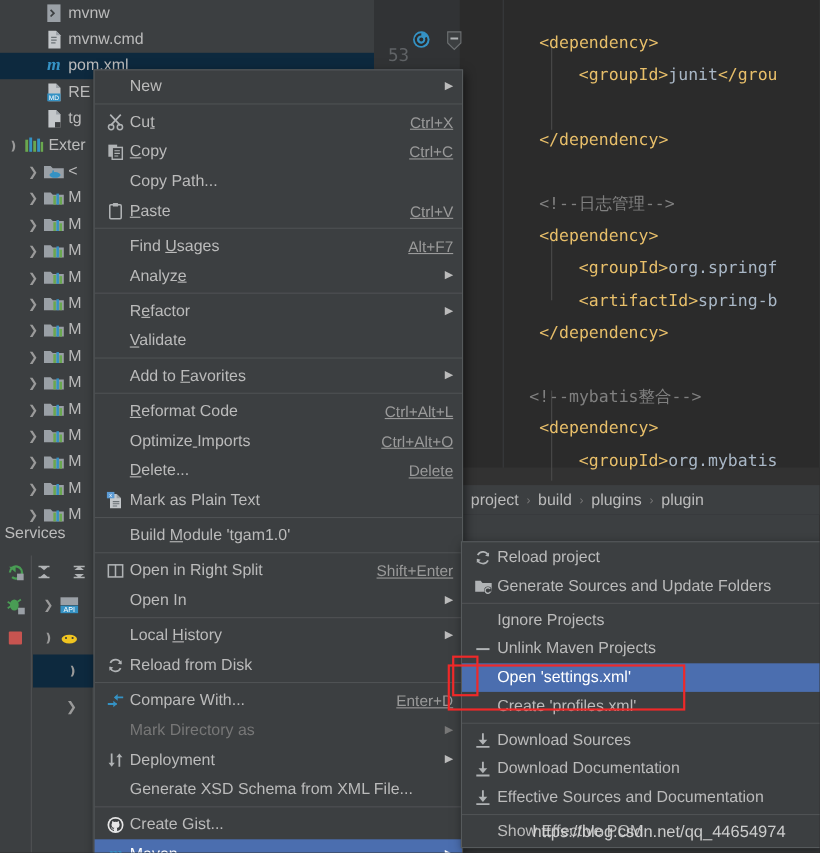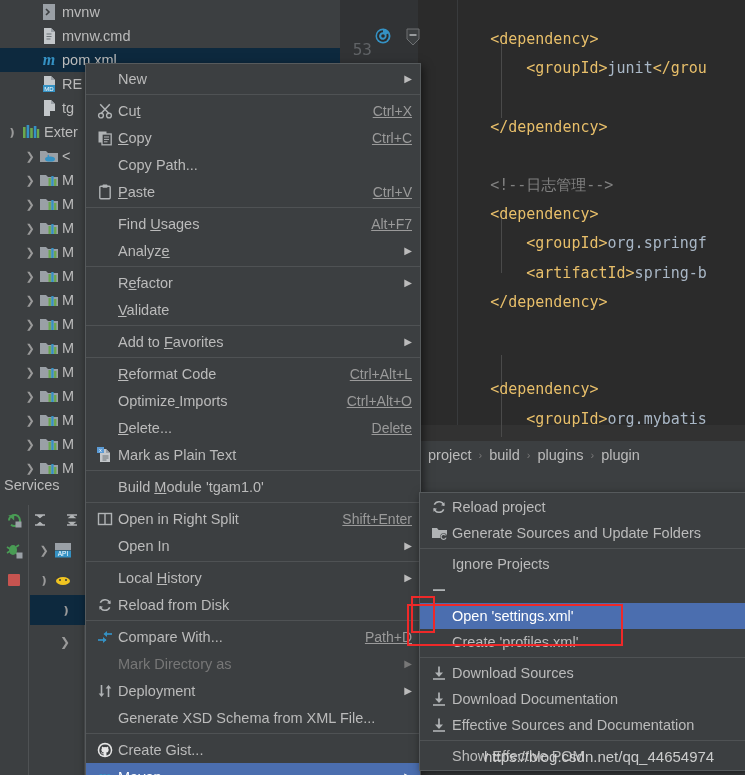--- a/index.html
+++ b/index.html
@@ -448,20 +448,21 @@
 <div class="abs" id="indent-guide3"></div>
 <div class="abs" id="code">
     <div class="cl" style="top: 30px; left: 72.16px;"><span class="tag">&lt;dependency&gt;</span></div>
     <div class="cl" style="top: 59.2px; left: 108.24px;"><span class="tag">&lt;groupId&gt;</span><span class="txt">junit</span><span class="tag">&lt;/grou</span></div>
     <div class="cl" style="top: 117.6px; left: 72.16px;"><span class="tag">&lt;/dependency&gt;</span></div>
     <div class="cl" style="top: 176px; left: 72.16px;"><span class="cmt">&lt;!--日志管理--&gt;</span></div>
     <div class="cl" style="top: 205.2px; left: 72.16px;"><span class="tag">&lt;dependency&gt;</span></div>
     <div class="cl" style="top: 234.4px; left: 108.24px;"><span class="tag">&lt;groupId&gt;</span><span class="txt">org.springf</span></div>
     <div class="cl" style="top: 263.6px; left: 108.24px;"><span class="tag">&lt;artifactId&gt;</span><span class="txt">spring-b</span></div>
     <div class="cl" style="top: 292.8px; left: 72.16px;"><span class="tag">&lt;/dependency&gt;</span></div>
+    <div class="cl" style="top: 351.2px; left: 63.14px;"><span class="cmt">&lt;!--mybatis整合--&gt;</span></div>
     <div class="cl" style="top: 380.4px; left: 72.16px;"><span class="tag">&lt;dependency&gt;</span></div>
     <div class="cl" style="top: 409.6px; left: 108.24px;"><span class="tag">&lt;groupId&gt;</span><span class="txt">org.mybatis</span></div>
     <div class="cl" style="top: 438.8px; left: 108.24px;"><span class="tag">&lt;artifactId&gt;</span><span class="txt">mybatis-</span></div>
   </div>
 <div class="abs" id="line-numbers" style="left: 340px; top: 0px; width: 78px; height: 60px;">
     <div class="lineno" style="top: 4px; right: 46px;">53</div>
     <div class="lineno" style="top: 27px; right: 46px;">54</div>
     <div class="lineno" style="top: 50px; right: 46px;">55</div>
   </div>
 <div class="abs" style="left:374px;top:27px;">
@@ -631,21 +632,21 @@
     <div class="mi">
       <span class="mico">
         <svg width="16" height="16" viewBox="0 0 16 16">
           <path d="M1 11 L9 11" stroke="#3592c4" stroke-width="1.7"></path>
           <path d="M6 8 l3.5 3 l-3.5 3" fill="#3592c4"></path>
           <path d="M15 5 L7.5 5" stroke="#3592c4" stroke-width="1.7"></path>
           <path d="M10 2 l-3.5 3 l3.5 3" fill="#3592c4"></path>
         </svg>
       </span>
       <span class="mlabel">Compare With...</span>
-      <span class="acc">Path+D</span>
+      <span class="acc">Enter+D</span>
     </div>
     <div class="mi disabled">
       <span class="mico"></span>
       <span class="mlabel">Mark Directory as</span>
       <span class="arrow">▶</span>
     </div>
     <div class="mi">
       <span class="mico">
         <svg width="16" height="16" viewBox="0 0 16 16">
           <path d="M4.5 2v9" stroke="#b0b3b5" stroke-width="1.6"></path>
@@ -706,20 +707,21 @@
     <div class="mi">
       <span class="mico"></span>
       <span class="mlabel">Ignore Projects</span>
     </div>
     <div class="mi">
       <span class="mico">
         <svg width="16" height="16" viewBox="0 0 16 16">
           <rect x="2" y="7.2" width="12" height="1.8" fill="#b0b3b5"></rect>
         </svg>
       </span>
+      <span class="mlabel">Unlink Maven Projects</span>
     </div>
     <div class="mi sel">
       <span class="mico"></span>
       <span class="mlabel">Open 'settings.xml'</span>
     </div>
     <div class="mi">
       <span class="mico"></span>
       <span class="mlabel">Create 'profiles.xml'</span>
     </div>
     <div class="msep"></div>

